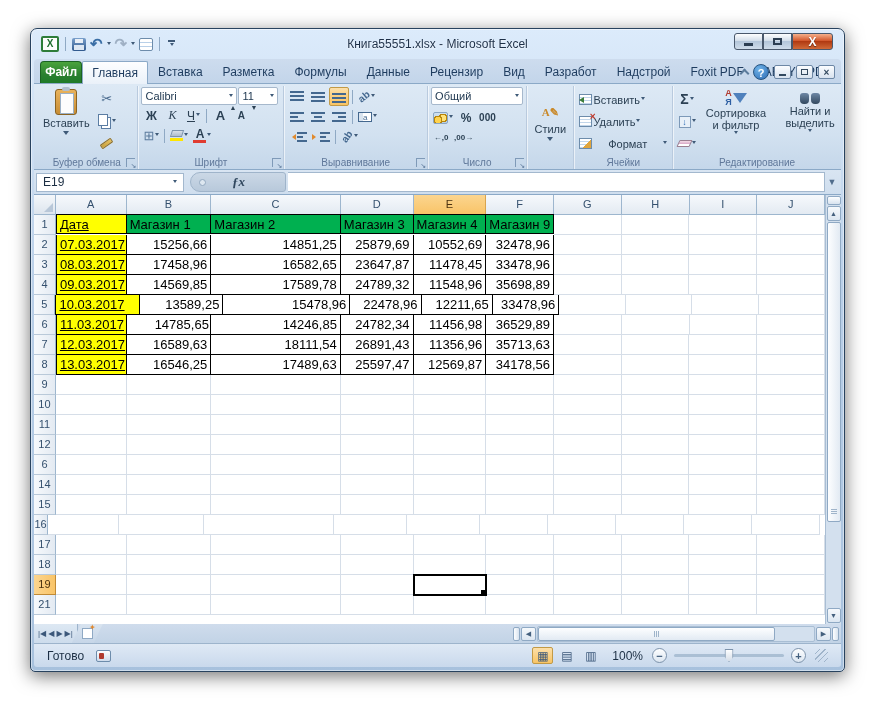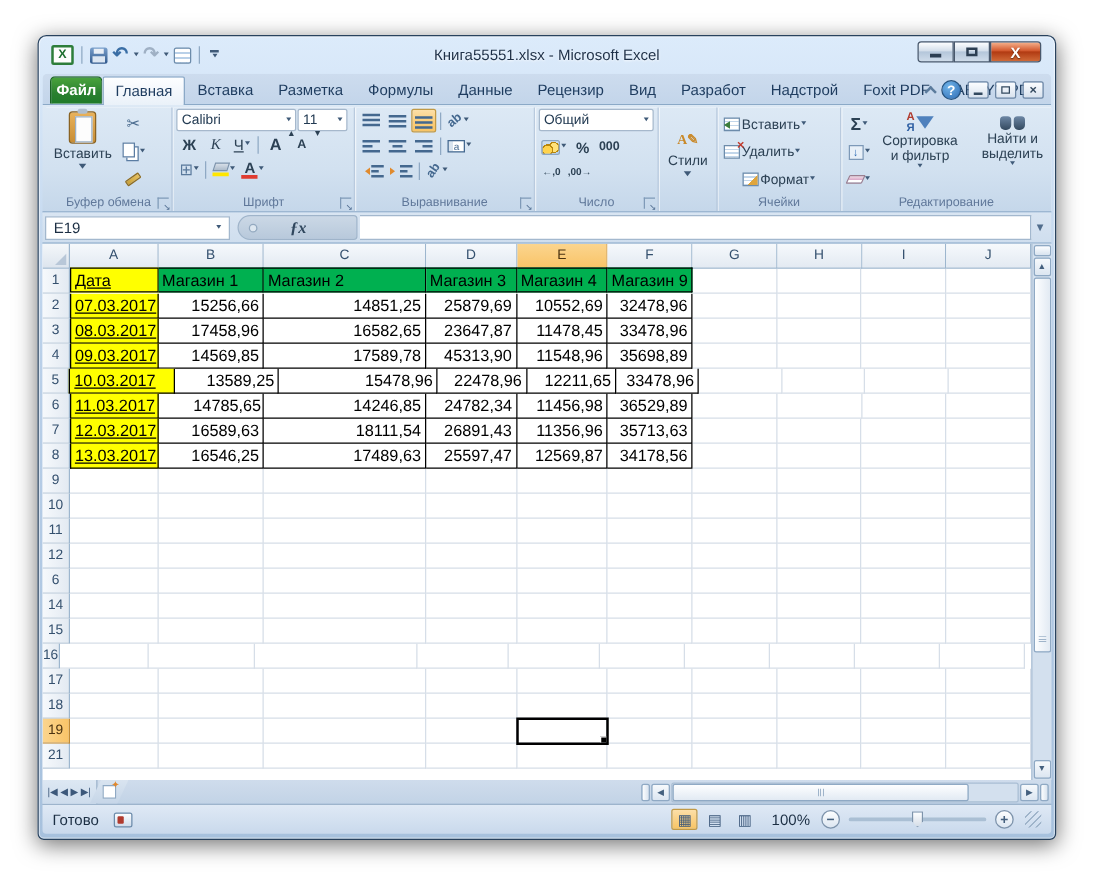--- a/index.html
+++ b/index.html
@@ -194,21 +194,21 @@
   .hscroll{margin-left:auto;display:flex;align-items:center;gap:1px;padding:0 2px;width:330px;}
   .hsplit{width:7px;height:14px;background:linear-gradient(90deg,#fdfeff,#d8e3ef);border:1px solid #8fa9c4;border-radius:2px;}
   .hbtn{width:15px;height:14px;background:linear-gradient(180deg,#f6f9fc,#dce6f1);border:1px solid #8fa9c4;border-radius:2px;
     color:#44607e;font-size:7px;display:flex;align-items:center;justify-content:center;}
   .htrack{flex:1;height:16px;background:#d3e0ee;border:1px solid #a9bed4;border-radius:2px;display:flex;align-items:center;padding:0;}
   .hthumb{width:86%;height:14px;background:linear-gradient(180deg,#fdfeff,#e2eaf3);border:1px solid #8fa9c4;border-radius:2px;position:relative;}
   .hthumb:after{content:"";position:absolute;top:3px;bottom:3px;left:50%;width:6px;transform:translateX(-50%);
     background:repeating-linear-gradient(90deg,#9fb4ca 0 1px,transparent 1px 2px);}
   
   .statusbar{height:23px;background:linear-gradient(180deg,#dfe9f5,#c9d9ec);display:flex;align-items:center;
-    font-size:12px;color:#1c2f44;padding:0 8px;border-radius:0 0 3px 3px;}
+    font-size:12px;color:#1c2f44;padding:0 13px;border-radius:0 0 3px 3px;}
   .macroic{width:15px;height:12px;margin-left:12px;border:1px solid #6d8cab;border-radius:2px;
     background:linear-gradient(180deg,#fdfeff,#cfdcEC);position:relative;}
   .macroic:after{content:"";position:absolute;left:2px;top:2px;width:5px;height:6px;background:#b03a2e;border-radius:1px;}
   .sright{margin-left:auto;display:flex;align-items:center;gap:3px;}
   .viewbtn{width:21px;height:17px;display:flex;align-items:center;justify-content:center;border-radius:2px;
     color:#3c587a;font-size:12px;border:1px solid transparent;}
   .viewbtn.on{background:linear-gradient(180deg,#fcdfa9,#f8c464);border-color:#c29a46;}
   .zoomlbl{margin:0 6px 0 8px;}
   .zbtn{width:15px;height:15px;border-radius:50%;border:1px solid #7d93ab;background:linear-gradient(180deg,#fdfeff,#dce6f1);
     color:#44607e;font-size:11px;font-weight:bold;display:flex;align-items:center;justify-content:center;line-height:12px;}
@@ -487,21 +487,21 @@
         <div class="rrow sbtn" style="justify-content:flex-start">
           <span class="cellico ins"></span>
           <span class="clabel">Вставить</span>
             <span class="ddsm"></span>
         </div>
         <div class="rrow sbtn" style="justify-content:flex-start">
           <span class="cellico del"></span>
           <span class="clabel">Удалить</span>
             <span class="ddsm"></span>
         </div>
-        <div class="rrow sbtn" style="justify-content:center">
+        <div class="rrow sbtn" style="justify-content:space-between">
           <span class="cellico fmt"></span>
           <span class="clabel">Формат</span>
             <span class="ddsm"></span>
         </div>
       </div>
       <div class="rglabel">Ячейки</div>
     </div>
 
     <div class="rgroup" style="width:168px;border-right:none">
       <div class="rcontent" style="width:100%">
@@ -605,21 +605,21 @@
           <div class="gcell" style="width: 68px;"></div>
           <div class="gcell" style="width: 68px;"></div>
           <div class="gcell" style="width: 68px;"></div>
           <div class="gcell" style="width: 68px;"></div>
         </div>
         <div class="grow">
           <div class="rhdr" style="width: 22px;">4</div>
           <div class="gcell c-yellow c-tbl c-lft" style="width: 71px;">09.03.2017</div>
           <div class="gcell c-num c-tbl" style="width: 85px;">14569,85</div>
           <div class="gcell c-num c-tbl" style="width: 130px;">17589,78</div>
-          <div class="gcell c-num c-tbl" style="width: 73px;">45313,90</div>
+          <div class="gcell c-num c-tbl" style="width: 73px;">24789,32</div>
           <div class="gcell c-num c-tbl" style="width: 73px;">11548,96</div>
           <div class="gcell c-num c-tbl" style="width: 68px;">35698,89</div>
           <div class="gcell" style="width: 68px;"></div>
           <div class="gcell" style="width: 68px;"></div>
           <div class="gcell" style="width: 68px;"></div>
           <div class="gcell" style="width: 68px;"></div>
         </div>
         <div class="grow">
           <div class="rhdr" style="width: 22px;">5</div>
           <div class="gcell c-yellow c-tbl c-lft" style="width: 87px;">10.03.2017</div>

